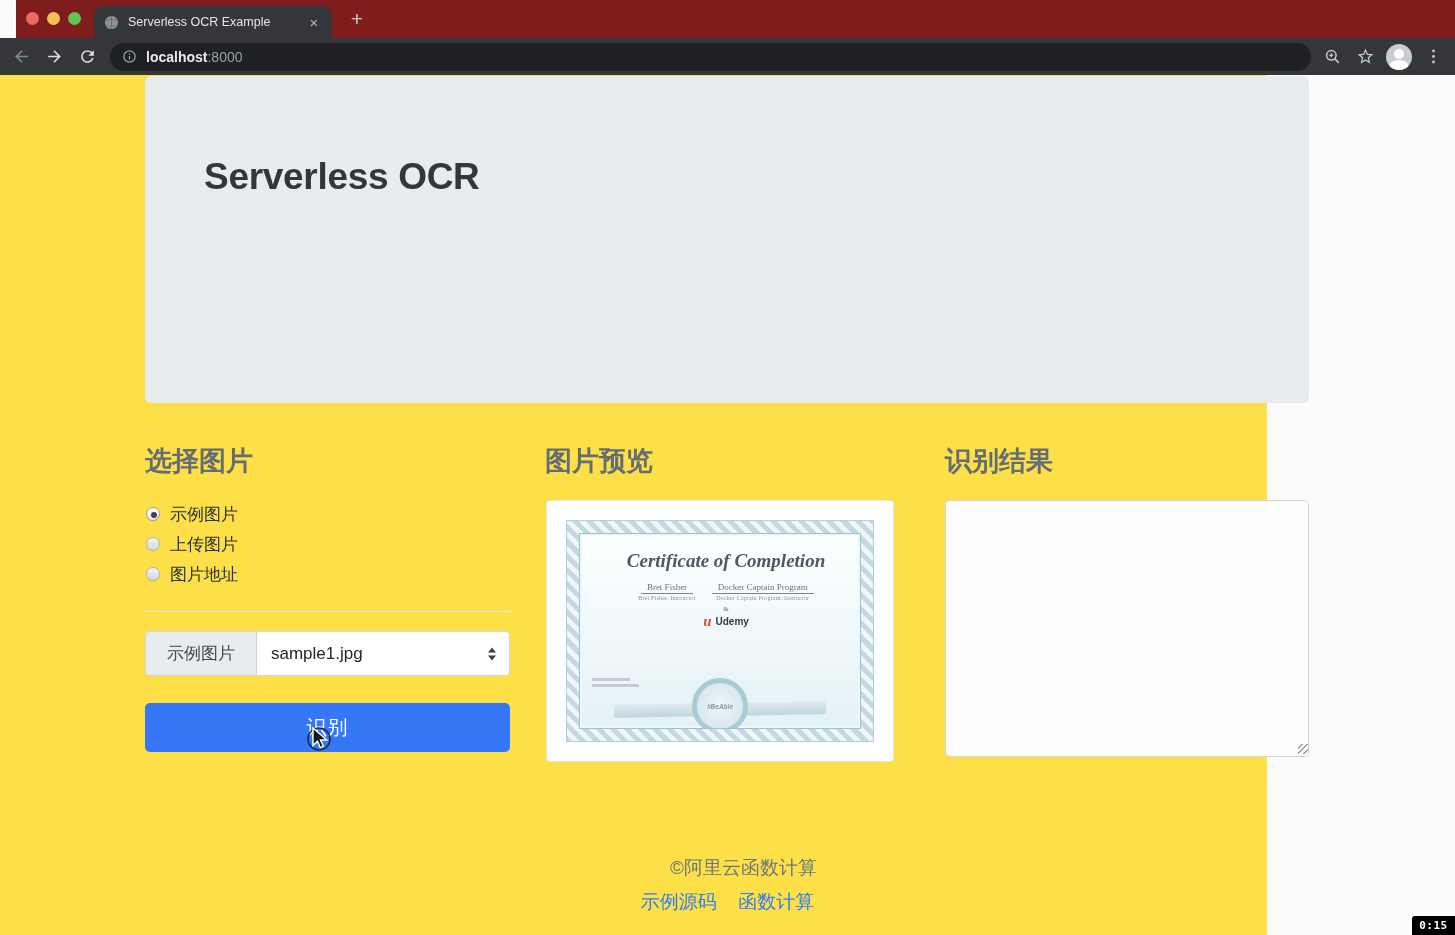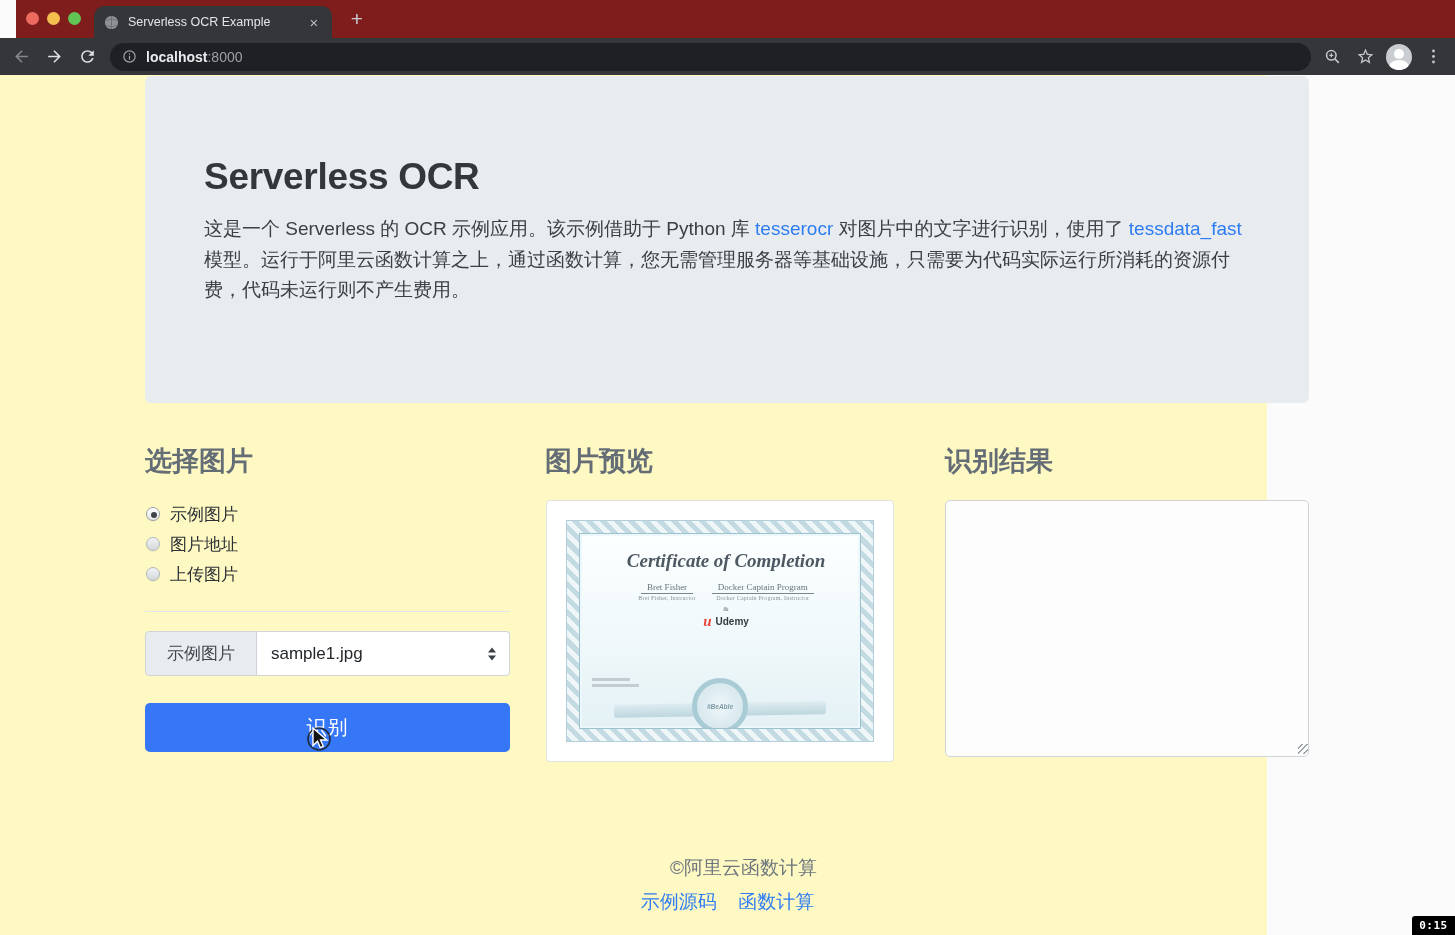--- a/index.html
+++ b/index.html
@@ -30,21 +30,21 @@
   .omnibox svg { width:15px; height:15px; color:#9aa0a6; }
   .url { margin-left:9px; font-size:14px; }
   .url .host { color:#e8eaed; font-weight:bold; } .url .port { color:#9aa0a6; }
   .right-icons { display:flex; align-items:center; gap:9px; margin-right:10px; }
   .right-icons .nav-btn { margin-left:0; }
   .avatar { width:26px; height:26px; border-radius:50%; background:#c9ccd0; overflow:hidden; position:relative; }
   .avatar .head { position:absolute; left:8px; top:5px; width:10px; height:10px; border-radius:50%; background:#fff; }
   .avatar .bodyp { position:absolute; left:3px; top:16px; width:20px; height:14px; border-radius:50%; background:#fff; }
 
   
-  .page { position:absolute; left:0; top:75px; width:1267px; height:860px; background:#fef9c3; }
+  .page { position:absolute; left:0; top:75px; width:1267px; height:860px; background:#fde047; }
 
   .jumbotron { position:absolute; left:145px; top:1px; width:1164px; height:327px;
                background:#e9ecef; border-radius:6px; }
   .jumbotron h1 { position:absolute; left:59px; top:80px; font-size:37px; font-weight:700;
                   color:#32373c; letter-spacing:-0.3px; }
   .jumbotron p { position:absolute; left:59px; top:138px; width:1055px; font-size:19px;
                  line-height:30.5px; color:#3a4046; }
   .link { color:#2e7cf3; cursor:pointer; }
 
   .col-h2 { position:absolute; top:368px; font-size:27px; font-weight:600; color:#646d75; }
@@ -200,36 +200,35 @@
           <circle cx="12" cy="19" r="1.8" fill="currentColor"></circle>
         </svg>
       </div>
     </div>
   </div>
 
   <div class="page">
 
     <div class="jumbotron">
       <h1>Serverless OCR</h1>
-      <p><span>这是一个 Serverless 的 OCR 示例应用。该示例借助于 Python 库 </span><span class="link">tesserocr</span><span> 对图片中的文字进行识别，使用了 </span><span class="link">tessdata_fast</span><span> 模型。运行于阿里云函数计算之上，通过函数计算，您无需管理服务器等基础设施，只需要为代码实际运行所消耗的资源付费，代码未运行则不产生费用。</span></p>
     </div>
 
     <h2 class="col-h2" style="left:145px;">选择图片</h2>
     <div class="radio-group">
       <div class="radio-row">
         <span class="radio checked"></span>
         <span>示例图片</span>
       </div>
       <div class="radio-row">
         <span class="radio"></span>
-        <span>图片地址</span>
+        <span>上传图片</span>
       </div>
       <div class="radio-row">
         <span class="radio"></span>
-        <span>上传图片</span>
+        <span>图片地址</span>
       </div>
     </div>
     <div class="divider"></div>
     <div class="input-group">
       <div class="ig-label">示例图片</div>
       <div class="ig-select">
         <span>sample1.jpg</span>
         <span class="sel-arrows">
             <i class="up"></i>
             <i class="down"></i>

